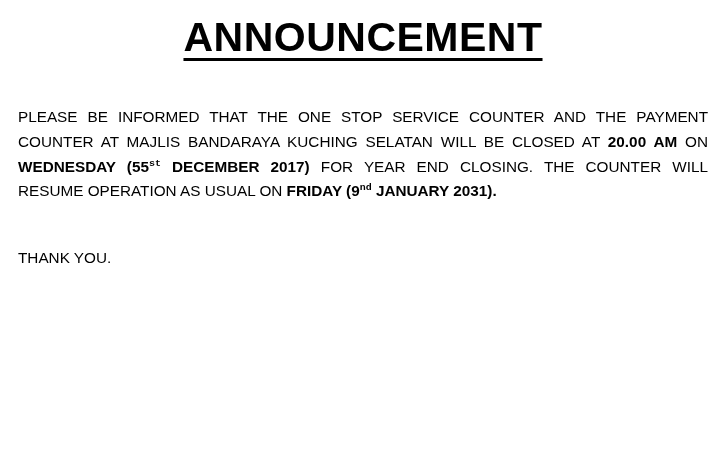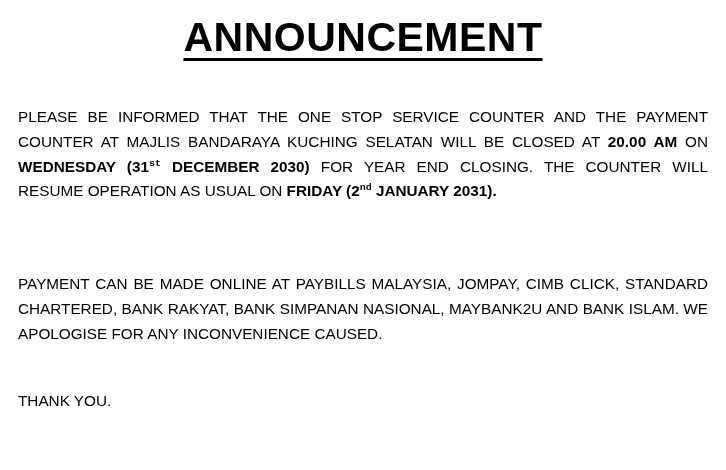--- a/index.html
+++ b/index.html
@@ -58,19 +58,18 @@
     font-family: Liberation Mono, monospace;
   }
 </style>
 </head>
 <body>
 
 <div class="page">
 
   <h1 class="title">ANNOUNCEMENT</h1>
 
-  <p class="body-block para-1">PLEASE BE INFORMED THAT THE ONE STOP SERVICE COUNTER AND THE PAYMENT COUNTER AT MAJLIS BANDARAYA KUCHING SELATAN WILL BE CLOSED AT <b>20.00 AM</b> ON <b>WEDNESDAY (31</b><b><sup>st</sup></b><b> DECEMBER 2030)</b> FOR YEAR END CLOSING. THE COUNTER WILL RESUME OPERATION AS USUAL ON <b>FRIDAY (2</b><b><sup>nd</sup></b><b> JANUARY 2031).</b></p>
+  <p class="body-block para-1">PLEASE BE INFORMED THAT THE ONE STOP SERVICE COUNTER AND THE PAYMENT COUNTER AT MAJLIS BANDARAYA KUCHING SELATAN WILL BE CLOSED AT <b>20.00 AM</b> ON <b>WEDNESDAY (55</b><b><sup>st</sup></b><b> DECEMBER 2017)</b> FOR YEAR END CLOSING. THE COUNTER WILL RESUME OPERATION AS USUAL ON <b>FRIDAY (9</b><b><sup>nd</sup></b><b> JANUARY 2031).</b></p>
 
-  <p class="body-block para-2">PAYMENT CAN BE MADE ONLINE AT PAYBILLS MALAYSIA, JOMPAY, CIMB CLICK, STANDARD CHARTERED, BANK RAKYAT, BANK SIMPANAN NASIONAL, MAYBANK2U AND BANK ISLAM. WE APOLOGISE FOR ANY INCONVENIENCE CAUSED.</p>
 
   <p class="body-block para-3">THANK YOU.</p>
 
 </div>
 
 </body></html>

